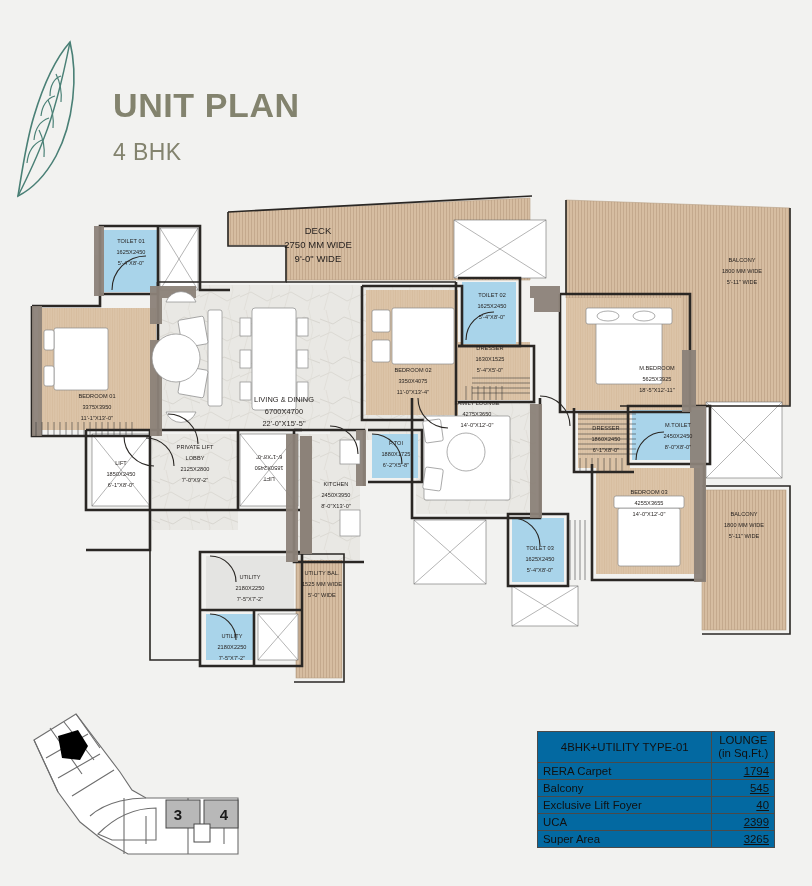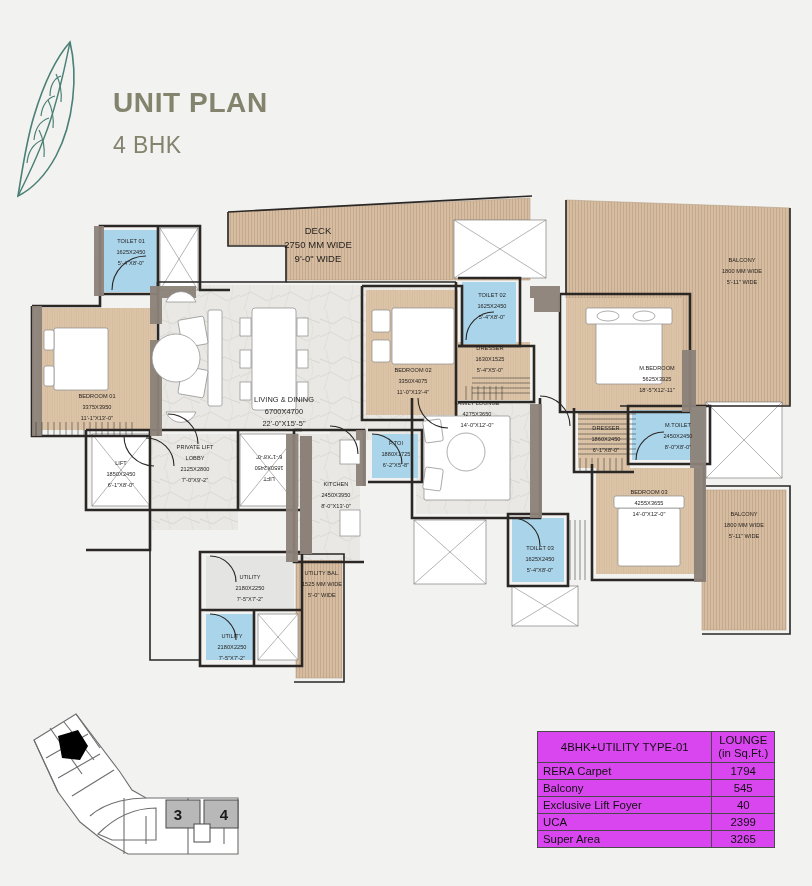--- a/index.html
+++ b/index.html
@@ -8,21 +8,21 @@
     background:#f2f2f0;
     font-family:"Liberation Sans", sans-serif;
     overflow:hidden;
     position:relative;
   }
   
   #header{position:absolute;left:0;top:0;width:812px;height:190px;}
   #leaf-logo{position:absolute;left:8px;top:30px;width:100px;height:170px;}
   #title-block{position:absolute;left:113px;top:88px;}
   #title-main{
-    font-size:28px;font-weight:bold;color:#83836e;letter-spacing:.6px;
+    font-size:34px;font-weight:bold;color:#83836e;letter-spacing:.6px;
     line-height:1.05;
   }
   #title-sub{
     font-size:23px;color:#83836e;letter-spacing:.4px;margin-top:16px;
     line-height:1.05;
   }
   
   #plan{position:absolute;left:0;top:190px;width:688px;height:510px;}
   #plan svg{display:block;}
   .rlabel{
@@ -32,30 +32,30 @@
   }
   .rlabel.big{font-size:9.5px;}
   .rlabel.mid{font-size:7.4px;}
   
   #keyplan{position:absolute;left:28px;top:712px;width:240px;height:150px;}
   .kpnum{font-size:15px;font-weight:bold;fill:#1a1a1a;text-anchor:middle;
          font-family:"Liberation Sans", sans-serif;}
   
   #areas{
     position:absolute;left:537px;top:731px;width:238px;
-    border:1px solid #4a4a4a;border-collapse:collapse;background:#d946ef;
+    border:1px solid #4a4a4a;border-collapse:collapse;background:#0369a1;
   }
   #areas td{
     border:1px solid #4a4a4a;
     font-size:11.4px;color:#111;
     padding:2px 5px;
     font-family:"Liberation Sans", sans-serif;
   }
   #areas .lbl{text-align:left;width:174px;}
-  #areas .val{text-align:center;width:52px;}
+  #areas .val{text-align:right;width:52px;text-decoration:underline;}
   #areas .hdr-l{text-align:center;}
   #areas .hdr-r{text-align:center;line-height:1.12;}
 </style>
 </head>
 <body>
 
 <div id="header">
 
   <svg id="leaf-logo" viewBox="0 0 100 170">
     <path d="M62 12 C70 45 66 92 48 126 C36 148 22 160 10 166

